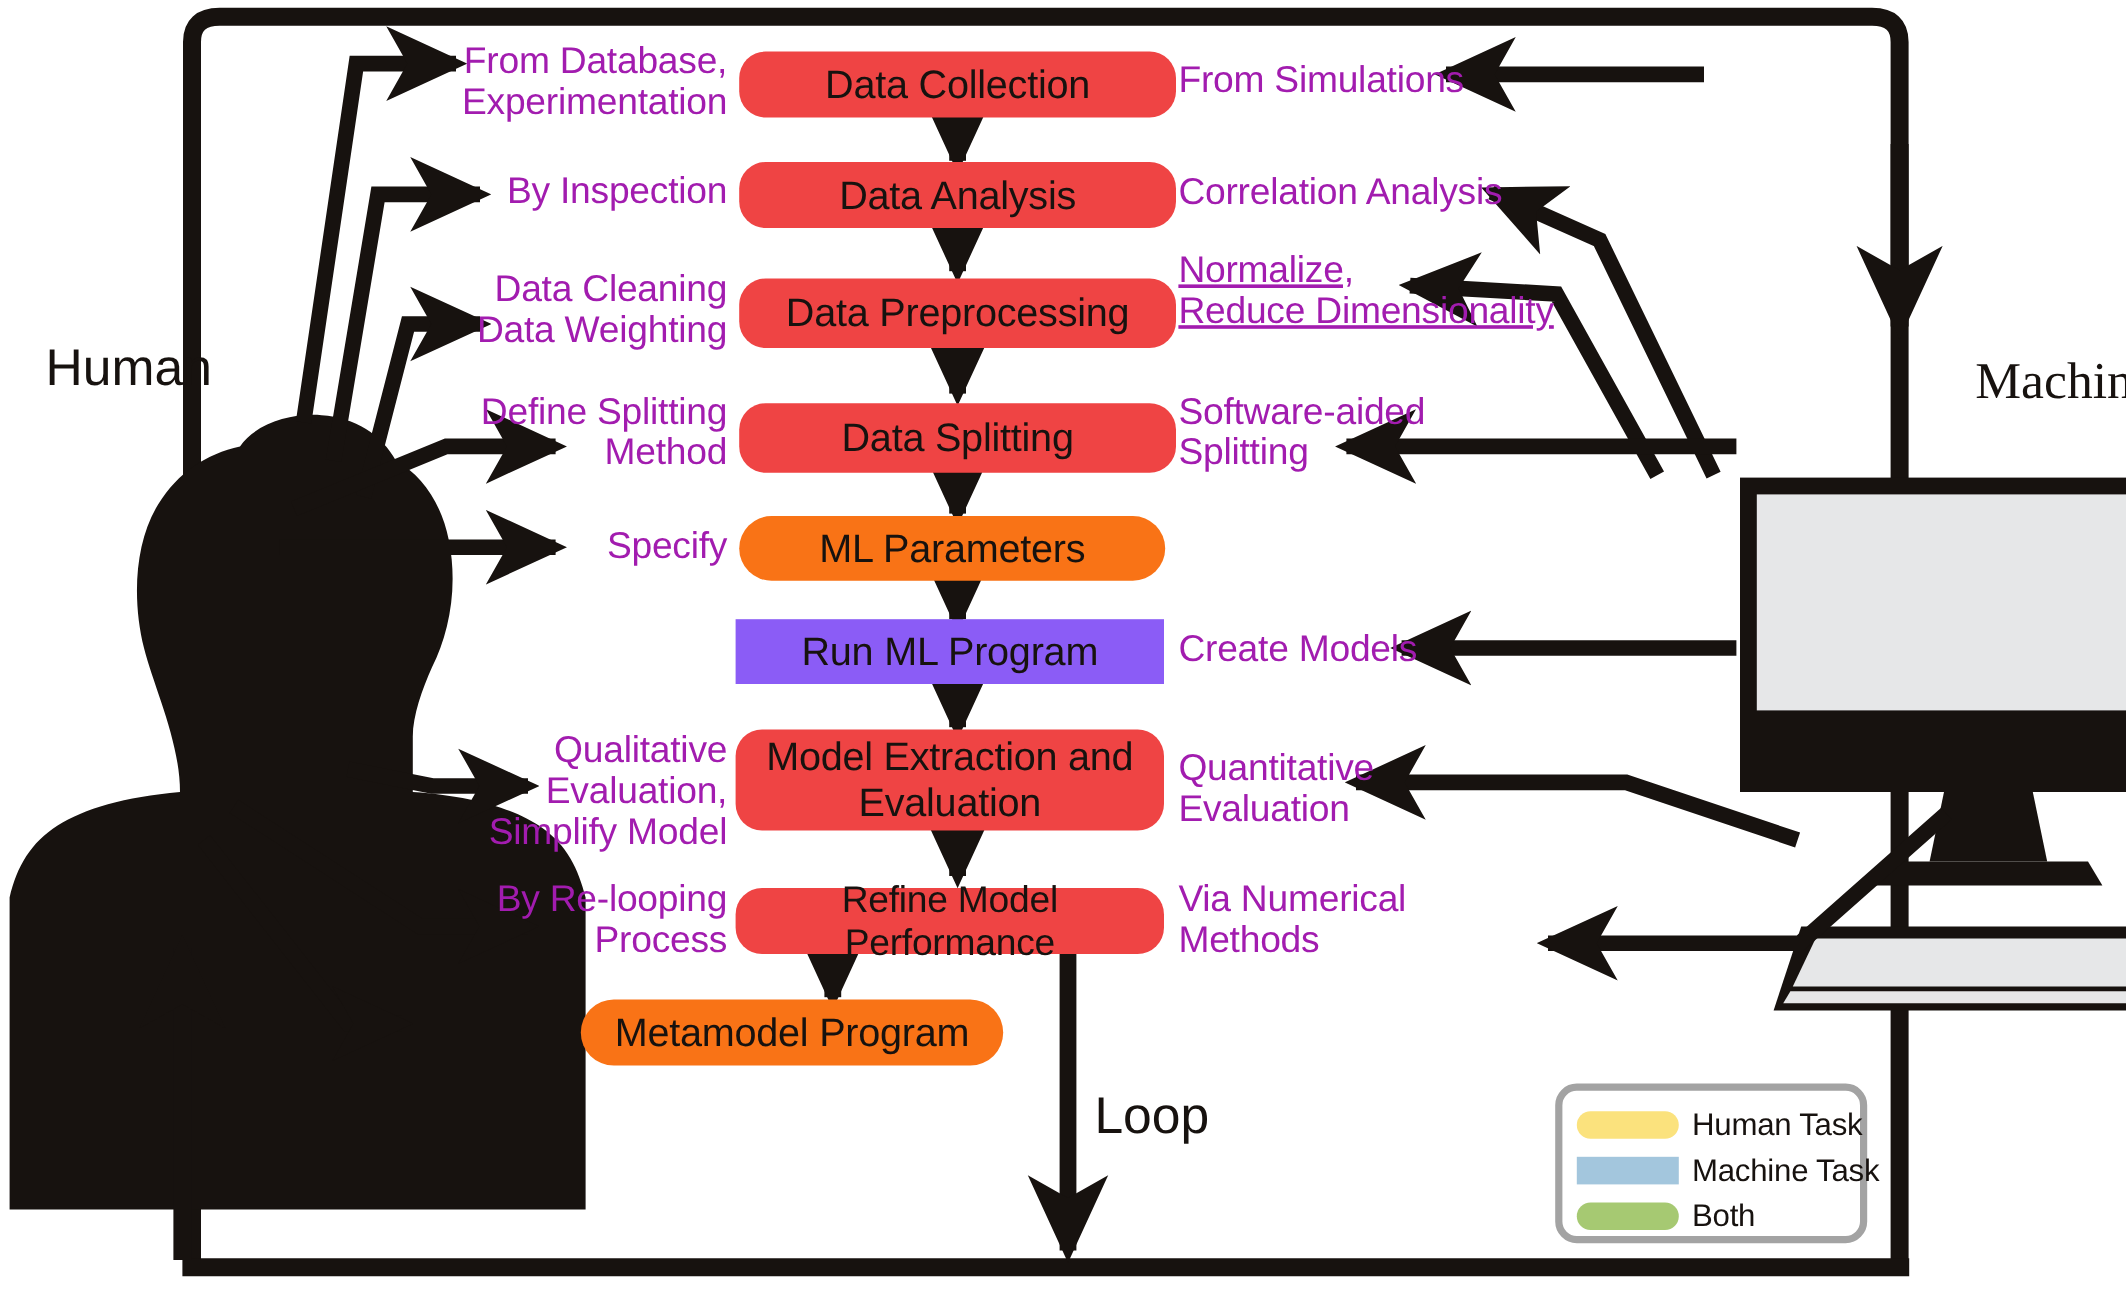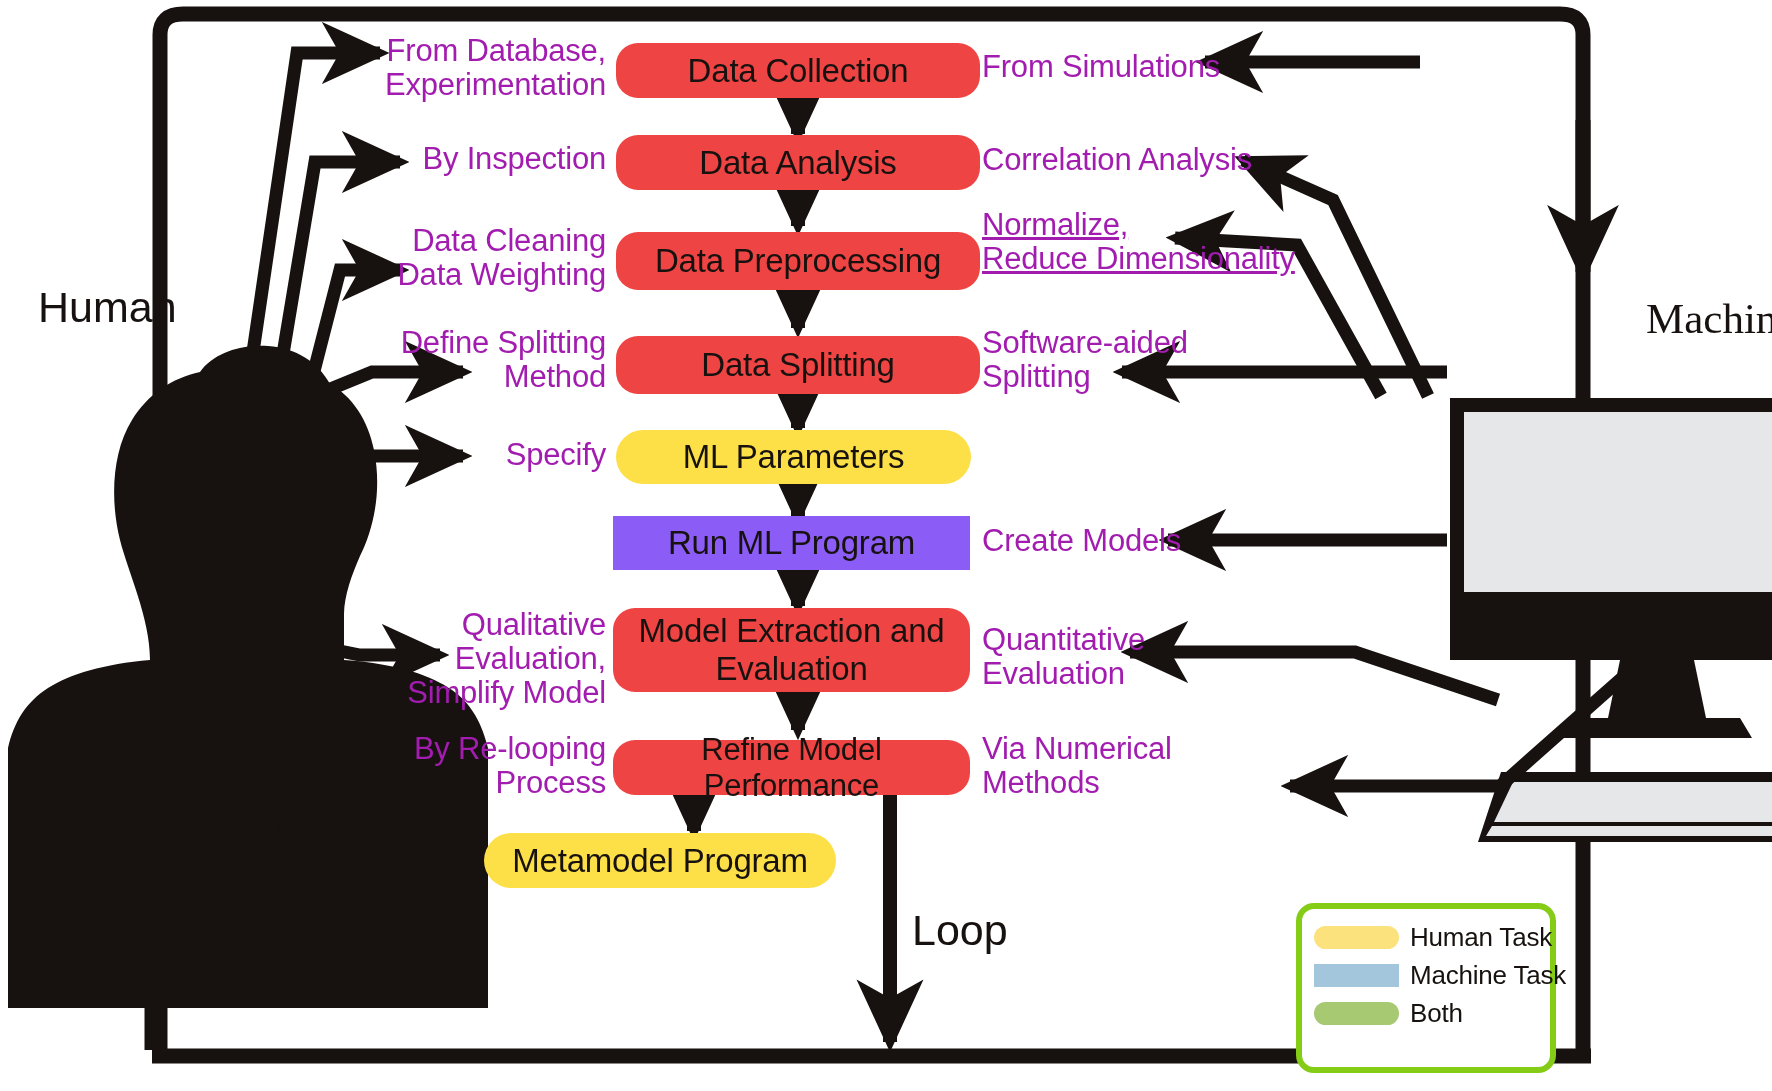--- a/index.html
+++ b/index.html
@@ -13,41 +13,41 @@
     text-align:center;
     color:#17120f;
     font-size:33px;
     line-height:1.15;
     letter-spacing:-0.2px;
     box-sizing:border-box;
     padding:2px 8px;
     z-index:5;
   }
   .node.green{background:#ef4444;border-radius:22px;}
-  .node.yellow{background:#fde047;border-radius:30px;}
+  .node.yellow{background:#f97316;border-radius:30px;}
   .node.blue{background:#8b5cf6;border-radius:0;}
 
   .label{
     position:absolute;
     color:#a21caf;
     font-size:31px;
     line-height:1.1;
     letter-spacing:-0.2px;
     z-index:6;
     white-space:pre-line;
   }
   .label.right{text-align:right;}
   .label.left{text-align:left;}
 
   
   #legend{
     position:absolute;
-    left:1296px;top:903px;width:260px;height:170px;
+    left:1296px;top:903px;width:260px;height:133px;
     background:#ffffff;
-    border:6px solid #84cc16;
+    border:6px solid #a3a3a3;
     border-radius:18px;
     box-sizing:border-box;
     z-index:8;
     padding:9px 0 0 12px;
   }
   .legend-row{display:flex;align-items:center;height:38px;}
   .legend-swatch{width:85px;height:23px;margin-right:11px;flex:0 0 auto;}
   .legend-swatch.yellow{background:#fbe27d;border-radius:12px;}
   .legend-swatch.blue{background:#a3c6dd;border-radius:0;}
   .legend-swatch.green{background:#a6c972;border-radius:12px;}

